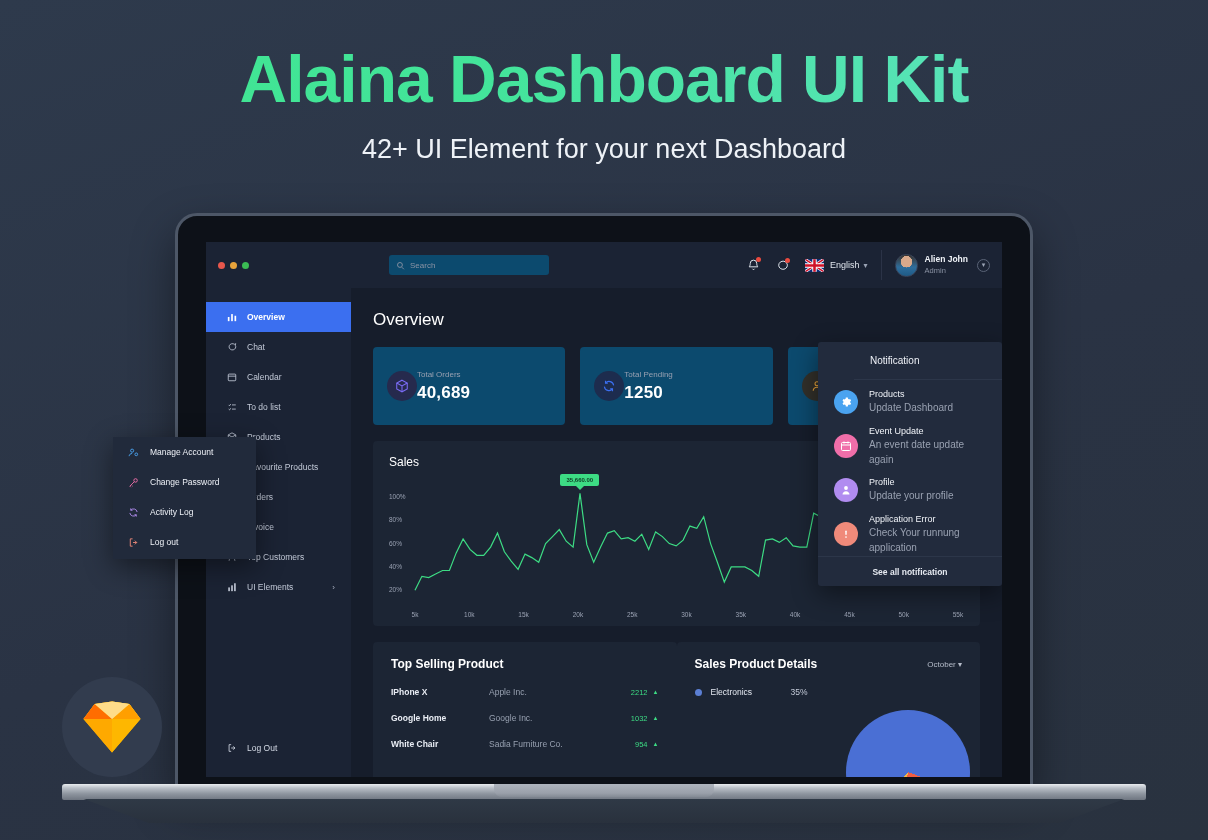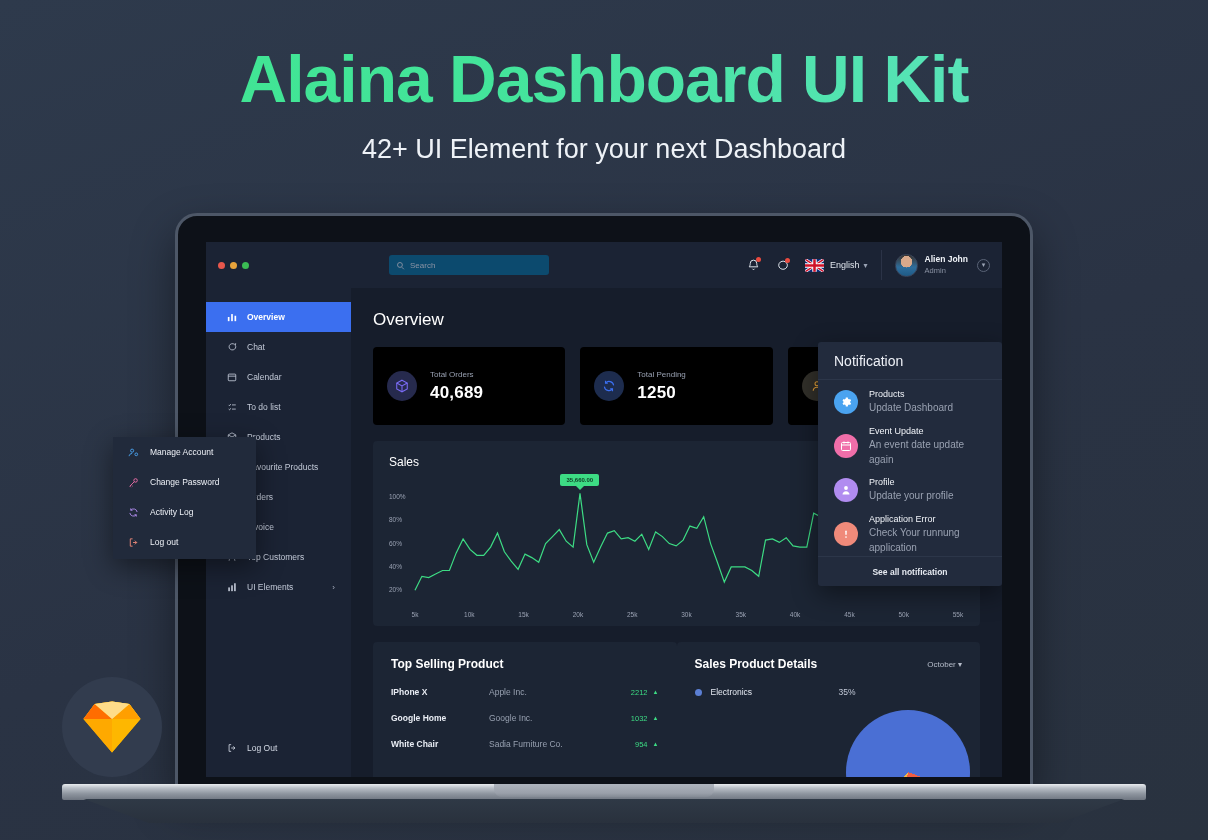--- a/index.html
+++ b/index.html
@@ -114,22 +114,22 @@
     font-size: 8.5px; color: #d3d9e4; cursor: pointer;
   }
 
   
   .main { position: absolute; left: 145px; top: 46px; right: 0; bottom: 0;
           background: #161d2b; padding: 22px 22px 0 22px; overflow: hidden; }
   .page-title { font-size: 17px; color: #fff; font-weight: normal; margin-bottom: 17px; }
 
   .stats { display: flex; gap: 15px; }
   .stat-card {
-    flex: 1; height: 78px; background: #000000; border-radius: 4px;
-    display: flex; align-items: center; padding: 0 14px; gap: 13px;
+    flex: 1; height: 78px; background: #0c4a6e; border-radius: 4px;
+    display: flex; align-items: center; padding: 0 14px; 
   }
   .stat-ic {
     width: 30px; height: 30px; border-radius: 50%;
     display: flex; align-items: center; justify-content: center; flex: none;
   }
   .stat-label { font-size: 8px; color: #98a0b1; margin-bottom: 4px; }
   .stat-value { font-size: 17px; color: #fff; font-weight: bold; letter-spacing: .2px; }
 
   
   .chart-card {
@@ -159,36 +159,36 @@
   .bcard-title { font-size: 12px; color: #fff; font-weight: bold; }
   .month-sel { margin-left: auto; font-size: 8px; color: #b6bdca; cursor: pointer; }
   .prow { display: flex; align-items: center; font-size: 8.5px; margin-bottom: 16px; }
   .p-name { width: 98px; color: #e9edf4; font-weight: bold; }
   .p-comp { flex: 1; color: #97a0b0; }
   .p-val { color: #3ddc84; font-size: 7.5px; margin-right: 5px; }
   .p-up { color: #3ddc84; font-size: 6px; }
   .legend-row { display: flex; align-items: center; font-size: 8.5px; color: #e4e9f1; }
   .leg-dot { width: 7px; height: 7px; border-radius: 50%; background: #5b7fd4; margin-right: 9px; }
   .leg-name { width: 80px; }
-  .leg-pct { color: #c3cad8; margin-left: 48px; }
+  .leg-pct { color: #c3cad8; }
   .pie {
     position: absolute; right: 10px; bottom: -52px; width: 124px; height: 124px;
     border-radius: 50%;
     background: conic-gradient(from -15deg, #4a6fd4 0deg 126deg, #ef5e42 126deg 205deg,
                                #f5b942 205deg 240deg, #4a6fd4 240deg 360deg);
   }
 
   
   .notif-panel {
     position: absolute; left: 962px; top: 314px; width: 184px; height: 244px;
     background: #222b3d; border-radius: 3px; box-shadow: 0 8px 26px rgba(0,0,0,.45);
     overflow: hidden;
   }
   .notif-head { height: 38px; display: flex; align-items: center; padding: 0 16px;
-                font-size: 14px; color: #eef1f7; border-bottom: 1px solid #2c3purple; border-bottom: 1px solid #2c3649; }
+                font-size: 10px; color: #eef1f7; border-bottom: 1px solid #2c3purple; border-bottom: 1px solid #2c3649; margin-left: 36px; }
   .notif-item { display: flex; align-items: center; padding: 0 16px; height: 44px; gap: 11px; cursor: pointer; }
   .n-ic { width: 24px; height: 24px; border-radius: 50%; flex: none;
           display: flex; align-items: center; justify-content: center; }
   .n-title { font-size: 9px; color: #f1f4f9; line-height: 1.45; }
   .n-desc { font-size: 10px; color: #99a1b1; line-height: 1.45; }
   .notif-foot { height: 30px; display: flex; align-items: center; justify-content: center;
                 font-size: 8.5px; color: #e6eaf1; font-weight: bold;
                 border-top: 1px solid #2c3649; cursor: pointer; }
 
   .acct-menu {

